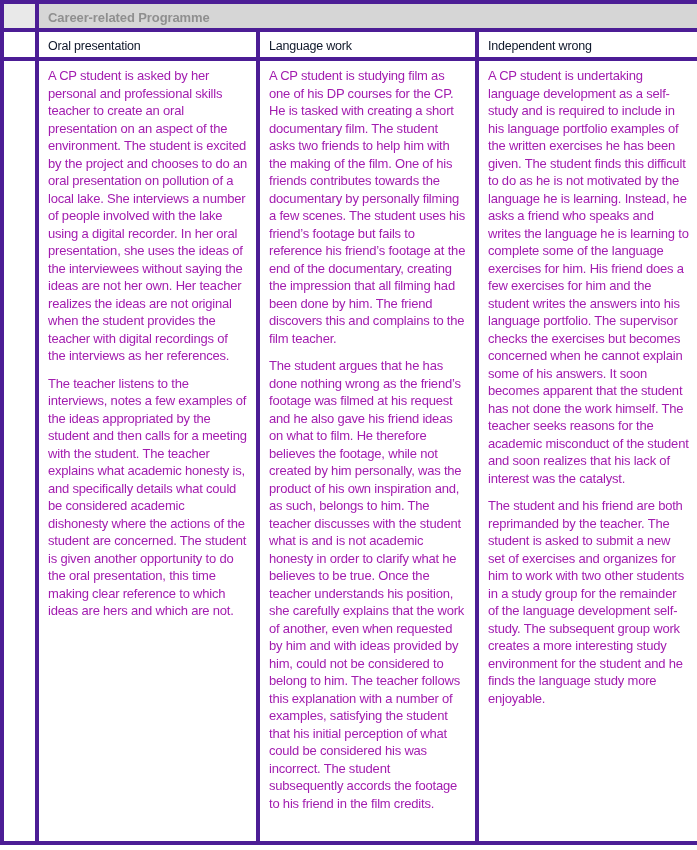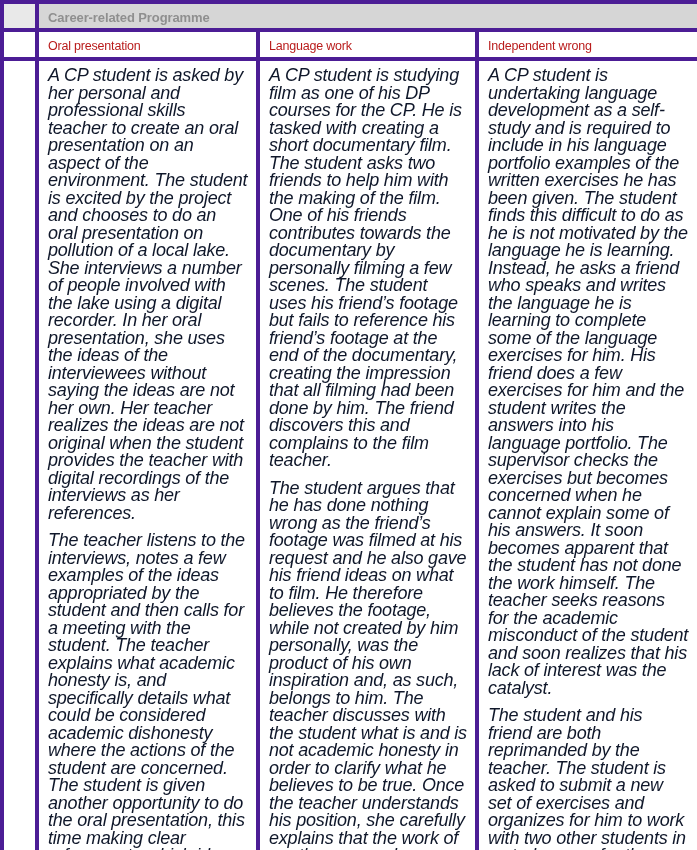--- a/index.html
+++ b/index.html
@@ -45,35 +45,34 @@
     padding: 6px 8px 2px 9px;
     letter-spacing: -0.1px;
   }
 
   tr.scenario-row td { height: 29px; }
   tr.context-row td  { height: 46px; }
   tr.scenario-row td.text-cell,
   tr.context-row td.text-cell {
     font-size: 12.5px;
     line-height: 17px;
-    color: #b91c1c;
+    color: #0f172a;
     padding: 6px 8px 2px 9px;
     letter-spacing: -0.2px;
   }
 
   tr.body-row td.text-cell {
     padding: 6px 8px 4px 9px;
   }
   tr.body-row p {
     margin: 0 0 10px 0;
-    font-size: 18px;
+    font-size: 13px;
     line-height: 17.5px;
-    color: #0f172a;
+    color: #a21caf;
     letter-spacing: -0.2px;
-    font-style: italic;
   }
   td.gutter-cell { background: #ffffff; }
 </style>
 </head>
 <body>
 
 <div class="page">
   <table class="scenario-table">
     <colgroup>
       <col class="gutter-col">

